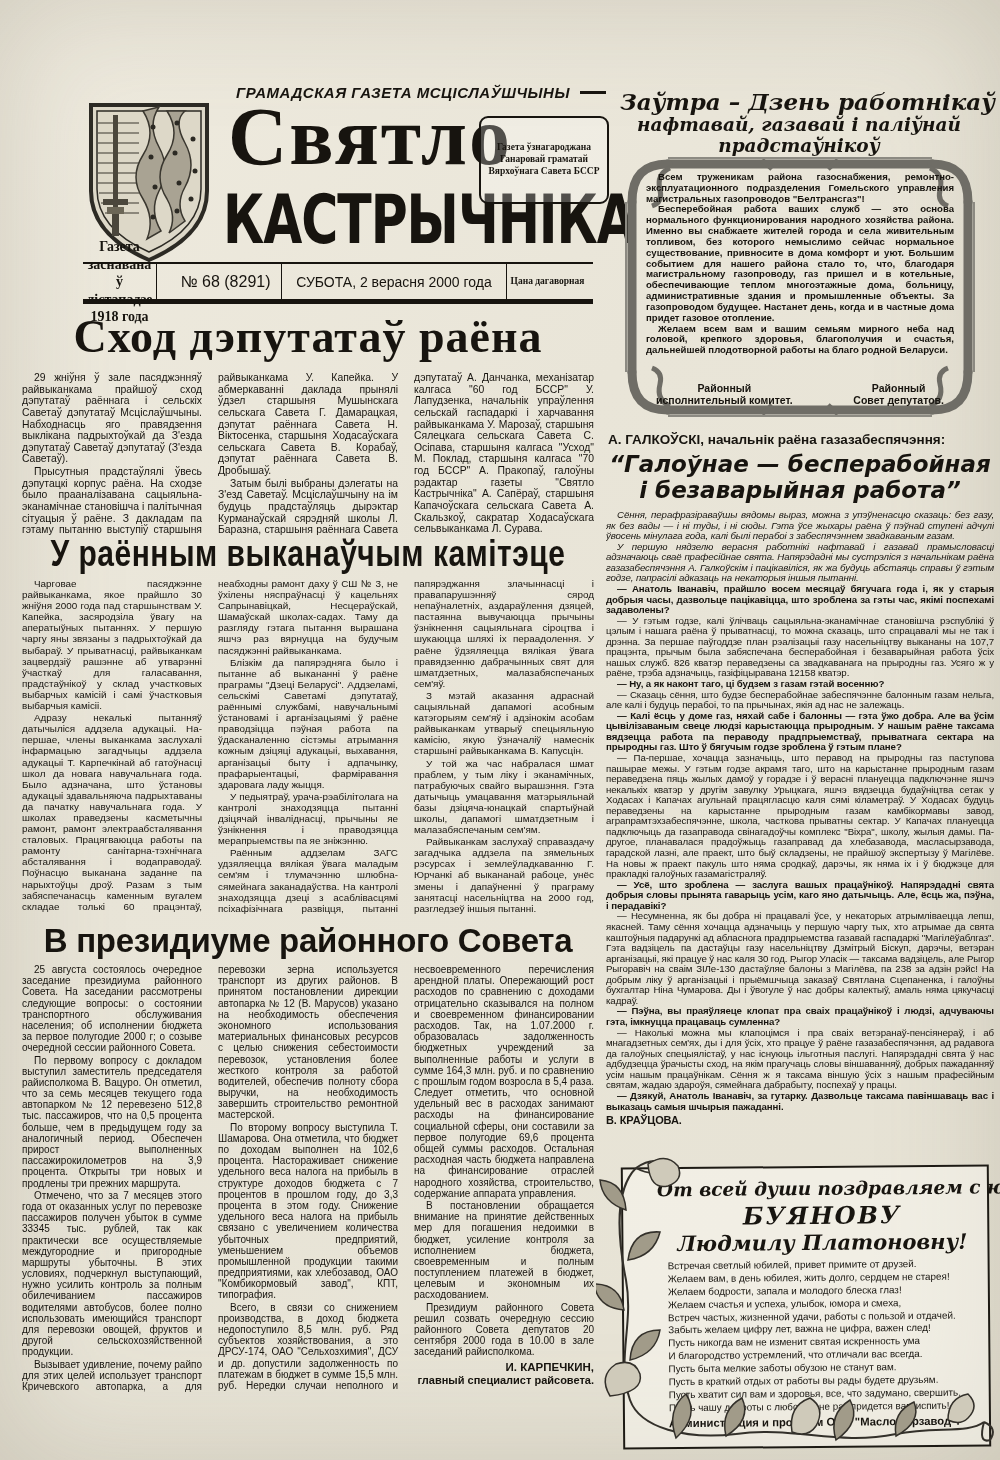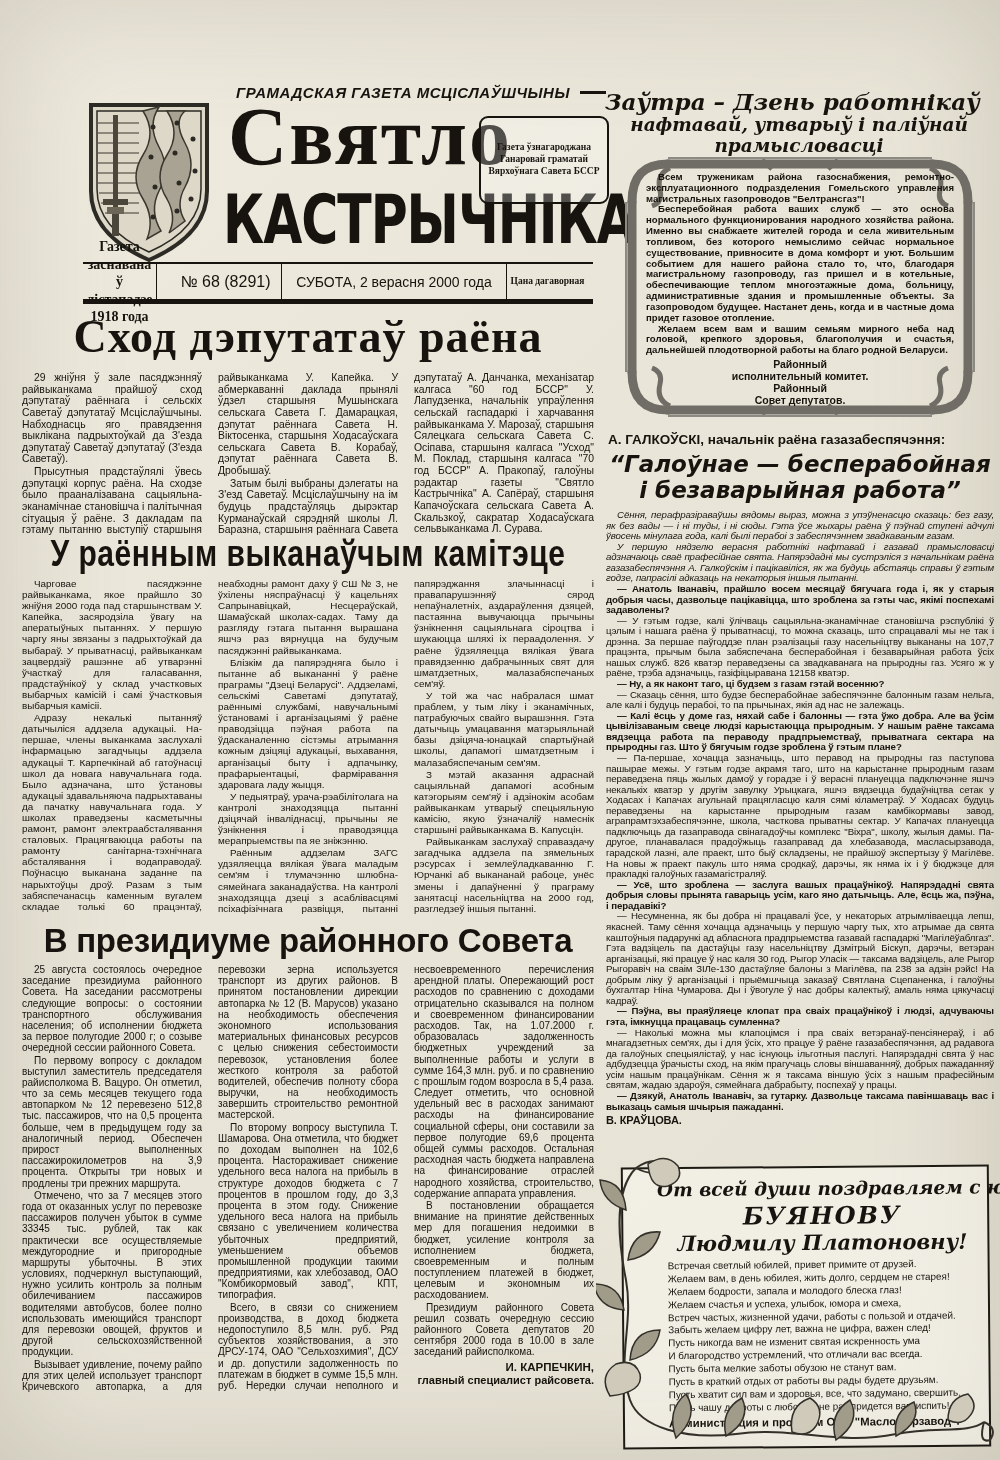--- a/index.html
+++ b/index.html
@@ -34,26 +34,26 @@
   .body-text p.sig{text-align:right;font-weight:bold;text-indent:0;font-size:11px;}
   .body-text p.sigline{text-align:right;font-weight:bold;text-indent:0;font-size:11.5px;margin-top:3px;}
   .cols3{column-count:3;column-gap:16px;}
 
   .a1-title{font-family:"Liberation Serif",serif;font-weight:bold;font-size:46px;text-align:center;letter-spacing:1px;white-space:nowrap;}
   .a2-title{font-weight:bold;font-size:30px;text-align:center;letter-spacing:.5px;
             transform:scaleY(1.2);transform-origin:center top;white-space:nowrap;}
   .a3-title{font-weight:bold;font-size:33px;text-align:center;letter-spacing:-.3px;white-space:nowrap;}
 
   
-  .holiday-head1{font-family:"DejaVu Serif",serif;font-style:italic;font-weight:bold;font-size:23px;text-align:left;}
+  .holiday-head1{font-family:"DejaVu Serif",serif;font-style:italic;font-weight:bold;font-size:23px;text-align:right;}
   .holiday-head2{font-family:"DejaVu Serif",serif;font-style:italic;font-weight:bold;font-size:18.5px;text-align:center;}
   .frame-content{position:absolute;left:34px;right:34px;top:26px;bottom:10px;
                  font-size:9.6px;font-weight:bold;line-height:1.13;text-align:justify;overflow:hidden;}
   .frame-content p{margin:0;text-indent:12px;}
-  .frame-sigs{display:flex;justify-content:space-between;margin-top:6px;font-weight:bold;font-size:10.5px;text-align:center;flex-direction:column;}
+  .frame-sigs{display:flex;justify-content:space-between;margin-top:6px;font-weight:bold;font-size:10.5px;text-align:center;}
   .frame-sigs span{display:block;}
 
   .kicker{font-weight:bold;font-size:13.5px;white-space:nowrap;}
   .int-headline{font-family:"DejaVu Sans",sans-serif;font-style:italic;font-weight:bold;
                 font-size:23px;line-height:1.12;text-align:center;}
   .int-body{font-size:9.7px;line-height:1.09;letter-spacing:-.1px;text-align:justify;overflow:hidden;}
   .int-body p{margin:0;text-indent:11px;}
   .int-body p.intro{font-style:italic;}
   .int-body p.q{font-weight:bold;}
   .int-body p.sig{font-weight:bold;font-size:11px;text-indent:0;margin-top:2px;}
@@ -139,41 +139,41 @@
       <p>Затым былі выбраны дэлегаты на З'езд Саветаў. Мсціслаўшчыну на ім будуць прадстаўляць дырэктар Курманаўскай сярэдняй школы Л. Баразна, старшыня раённага Савета дэпутатаў А. Данчанка, механізатар калгаса "60 год БССР" У. Лапудзенка, начальнік упраўлення сельскай гаспадаркі і харчавання райвыканкама У. Марозаў, старшыня Сялецкага сельскага Савета С. Осіпава, старшыня калгаса "Усход" М. Поклад, старшыня калгаса "70 год БССР" А. Пракопаў, галоўны рэдактар газеты "Святло Кастрычніка" А. Сапёраў, старшыня Капачоўскага сельскага Савета А. Скальзкоў, сакратар Ходасаўскага сельвыканкама Л. Сурава.</p>
     </div>
 
   <div class="abs a2-title" style="left:22px;top:534px;width:572px;">У раённым выканаўчым камітэце</div>
   <div class="abs body-text cols3" style="left:22px;top:578px;width:572px;height:358px;font-size:9.9px;">
       <p>Чарговае пасяджэнне райвыканкама, якое прайшло 30 жніўня 2000 года пад старшынствам У. Капейка, засяродзіла ўвагу на аператыўных пытаннях. У першую чаргу яны звязаны з падрыхтоўкай да выбараў. У прыватнасці, райвыканкам зацвердзіў рашэнне аб утварэнні ўчасткаў для галасавання, прадстаўнікоў у склад участковых выбарчых камісій і самі ўчастковыя выбарчыя камісіі.</p>
       <p>Адразу некалькі пытанняў датычыліся аддзела адукацыі. На-першае, члены выканкама заслухалі інфармацыю загадчыцы аддзела адукацыі Т. Карпечкінай аб гатоўнасці школ да новага навучальнага года. Было адзначана, што ўстановы адукацыі здавальняюча падрыхтаваны да пачатку навучальнага года. У школах праведзены касметычны рамонт, рамонт электраабсталявання сталовых. Працягваюцца работы па рамонту санітарна-тэхнічнага абсталявання і водаправодаў. Поўнасцю выканана заданне па нарыхтоўцы дроў. Разам з тым забяспечанасць каменным вугалем складае толькі 60 працэнтаў, неабходны рамонт даху ў СШ № 3, не ўхілены няспраўнасці ў кацельнях Сапрынавіцкай, Несцераўскай, Шамаўскай школах-садах. Таму да разгляду гэтага пытання вырашана яшчэ раз вярнуцца на будучым пасяджэнні райвыканкама.</p>
       <p>Блізкім да папярэдняга было і пытанне аб выкананні ў раёне праграмы "Дзеці Беларусі". Аддзеламі, сельскімі Саветамі дэпутатаў, раённымі службамі, навучальнымі ўстановамі і арганізацыямі ў раёне праводзіцца пэўная работа па ўдасканаленню сістэмы атрымання кожным дзіцяці адукацыі, выхавання, арганізацыі быту і адпачынку, прафарыентацыі, фарміравання здаровага ладу жыцця.</p>
       <p>У педыятраў, урача-рэабілітолага на кантролі знаходзяцца пытанні дзіцячай інваліднасці, прычыны яе ўзнікнення і праводзяцца мерапрыемствы па яе зніжэнню.</p>
       <p>Раённым аддзелам ЗАГС удзяляецца вялікая ўвага маладым сем'ям і тлумачэнню шлюбна-сямейнага заканадаўства. На кантролі знаходзяцца дзеці з асаблівасцямі псіхафізічнага развіцця, пытанні папярэджання злачыннасці і правапарушэнняў сярод непаўналетніх, аздараўлення дзяцей, пастаянна вывучаюцца прычыны ўзнікнення сацыяльнага сіроцтва і шукаюцца шляхі іх пераадолення. У раёне ўдзяляецца вялікая ўвага правядзенню дабрачынных свят для шматдзетных, малазабяспечаных сем'яў.</p>
+      <p>З мэтай аказання адраснай сацыяльнай дапамогі асобным катэгорыям сем'яў і адзінокім асобам райвыканкам утварыў спецыяльную камісію, якую ўзначаліў намеснік старшыні райвыканкама В. Капусцін.</p>
       <p>У той жа час набралася шмат праблем, у тым ліку і эканамічных, патрабуючых свайго вырашэння. Гэта датычыць умацавання матэрыяльнай базы дзіцяча-юнацкай спартыўнай школы, дапамогі шматдзетным і малазабяспечаным сем'ям.</p>
-      <p>З мэтай аказання адраснай сацыяльнай дапамогі асобным катэгорыям сем'яў і адзінокім асобам райвыканкам утварыў спецыяльную камісію, якую ўзначаліў намеснік старшыні райвыканкама В. Капусцін.</p>
       <p>Райвыканкам заслухаў справаздачу загадчыка аддзела па зямельных рэсурсах і землеўладкаванню Г. Юрчанкі аб выкананай рабоце, унёс змены і дапаўненні ў праграму занятасці насельніцтва на 2000 год, разгледзеў іншыя пытанні.</p>
     </div>
 
   <div class="abs a3-title" style="left:22px;top:922px;width:572px;">В президиуме районного Совета</div>
   <div class="abs body-text cols3" style="left:22px;top:964px;width:572px;height:452px;font-size:10px;">
       <p>25 августа состоялось очередное заседание президиума районного Совета. На заседании рассмотрены следующие вопросы: о состоянии транспортного обслуживания населения; об исполнении бюджета за первое полугодие 2000 г; о созыве очередной сессии районного Совета.</p>
       <p>По первому вопросу с докладом выступил заместитель председателя райисполкома В. Вацуро. Он отметил, что за семь месяцев текущего года автопарком № 12 перевезено 512,8 тыс. пассажиров, что на 0,5 процента больше, чем в предыдущем году за аналогичный период. Обеспечен прирост выполненных пассажирокилометров на 3,9 процента. Открыты три новых и продлены три прежних маршрута.</p>
       <p>Отмечено, что за 7 месяцев этого года от оказанных услуг по перевозке пассажиров получен убыток в сумме 33345 тыс. рублей, так как практически все осуществляемые междугородние и пригородные маршруты убыточны. В этих условиях, подчеркнул выступающий, нужно усилить контроль за полным обилечиванием пассажиров водителями автобусов, более полно использовать имеющийся транспорт для перевозки овощей, фруктов и другой сельскохозяйственной продукции.</p>
       <p>Вызывает удивление, почему райпо для этих целей использует транспорт Кричевского автопарка, а для перевозки зерна используется транспорт из других районов. В принятом постановлении дирекции автопарка № 12 (В. Марусов) указано на необходимость обеспечения экономного использования материальных финансовых ресурсов с целью снижения себестоимости перевозок, установления более жесткого контроля за работой водителей, обеспечив полноту сбора выручки, на необходимость завершить строительство ремонтной мастерской.</p>
       <p>По второму вопросу выступила Т. Шамарова. Она отметила, что бюджет по доходам выполнен на 102,6 процента. Настораживает снижение удельного веса налога на прибыль в структуре доходов бюджета с 7 процентов в прошлом году, до 3,3 процента в этом году. Снижение удельного веса налога на прибыль связано с увеличением количества убыточных предприятий, уменьшением объемов промышленной продукции такими предприятиями, как хлебозавод, ОАО "Комбикормовый завод", КПТ, типография.</p>
       <p>Всего, в связи со снижением производства, в доход бюджета недопоступило 8,5 млн. руб. Ряд субъектов хозяйствования, а это ДРСУ-174, ОАО "Сельхозхимия", ДСУ и др. допустили задолженность по платежам в бюджет в сумме 15,5 млн. руб. Нередки случаи неполного и несвоевременного перечисления арендной платы. Опережающий рост расходов по сравнению с доходами отрицательно сказывался на полном и своевременном финансировании расходов. Так, на 1.07.2000 г. образовалась задолженность бюджетных учреждений за выполненные работы и услуги в сумме 164,3 млн. руб. и по сравнению с прошлым годом возросла в 5,4 раза. Следует отметить, что основной удельный вес в расходах занимают расходы на финансирование социальной сферы, они составили за первое полугодие 69,6 процента общей суммы расходов. Остальная расходная часть бюджета направлена на финансирование отраслей народного хозяйства, строительство, содержание аппарата управления.</p>
       <p>В постановлении обращается внимание на принятие действенных мер для погашения недоимки в бюджет, усиление контроля за исполнением бюджета, своевременным и полным поступлением платежей в бюджет, целевым и экономным их расходованием.</p>
       <p>Президиум районного Совета решил созвать очередную сессию районного Совета депутатов 20 сентября 2000 года в 10.00 в зале заседаний райисполкома.</p>
       <p class="sigline">И. КАРПЕЧКИН,</p>
       <p class="sig">главный специалист райсовета.</p>
     </div>
 
   <div class="abs holiday-head1" style="left:605px;top:88px;width:390px;">Заўтра – Дзень работнікаў</div>
-  <div class="abs holiday-head2" style="left:601px;top:114px;width:396px;">нафтавай, утварыў і паліўнай прамысловасці</div>
+  <div class="abs holiday-head2" style="left:601px;top:114px;width:396px;">нафтавай, газавай і паліўнай прадстаўнікоў</div>
 
   <div class="abs" style="left:612px;top:146px;width:376px;height:282px;">
     <svg class="abs" style="left:0;top:0;" width="376" height="282" viewBox="0 0 376 282">
       <g fill="none" stroke="#6f6d66" stroke-width="9" stroke-linecap="round">
         <path d="M56,18 H320"></path>
           <path d="M56,264 H320"></path>
         <path d="M20,56 V226"></path>
           <path d="M356,56 V226"></path>
         <path d="M56,18 C32,18 20,30 20,56"></path>
           <path d="M320,18 C344,18 356,30 356,56"></path>

